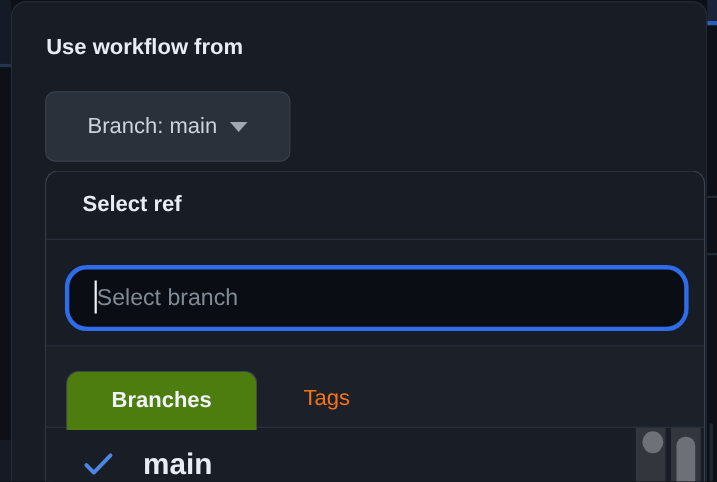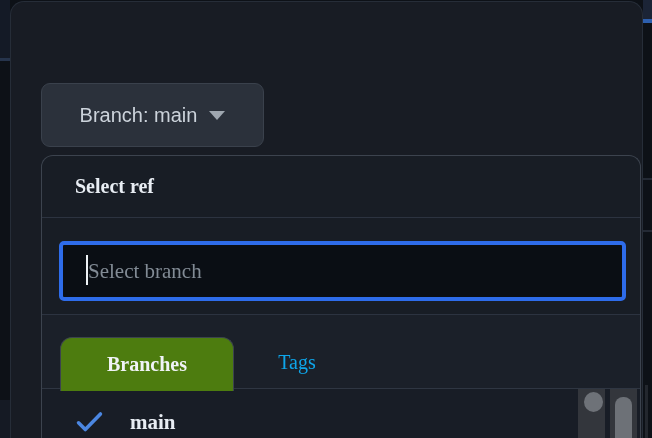--- a/index.html
+++ b/index.html
@@ -39,37 +39,37 @@
   .caret-down {
     width:0; height:0;
     border-left:8px solid transparent; border-right:8px solid transparent;
     border-top:9px solid #9fa7b0;
   }
 
   
   .ref-panel {
     position:absolute; left:41px; top:155px; width:600px; height:283px;
     background:#181d25; border:1px solid #3c434e; border-bottom:none;
-    border-radius:12px 12px 0 0; overflow:hidden;font-family:Liberation Serif, serif;
+    border-radius:12px 12px 0 0; overflow:hidden;
   }
   .ref-header {
     position:absolute; left:0; right:0; top:0; height:62px;
     border-bottom:1px solid #2c3340;
   }
   .ref-title {
     position:absolute; left:33px; top:17px;
     font-size:20px; line-height:26px; font-weight:700; color:#e8edf3;
   }
   .search-section {
     position:absolute; left:0; right:0; top:63px; height:96px;
     border-bottom:1px solid #2c3340;
   }
   .search-input {
     position:absolute; left:17px; top:22px; width:567px; height:60px;
-    background:#0a0e14; border:4px solid #2e6cea; border-radius:5px;
+    background:#0a0e14; border:4px solid #2e6cea; border-radius:20px;
     padding:0 14px 0 25px; font-family:inherit;
     font-size:21px; color:#e6edf3; outline:none;
   }
   .search-input::placeholder { color:#828b95; opacity:1; }
   .text-caret {
     position:absolute; left:44px; top:36px; width:2px; height:30px;
     background:#eef2f6;
   }
   .tab-bar {
     position:absolute; left:0; right:0; top:159px; height:74px;
@@ -78,32 +78,32 @@
   .tab-active {
     position:absolute; left:18px; top:181px; width:174px; height:54px;
     background:#4d7c0f; border:1px solid #3c434e; border-bottom:none;
     border-radius:12px 12px 0 0; z-index:2;
     display:flex; align-items:center; justify-content:center;
     font-size:20px; font-weight:600; color:#f0f3f7; cursor:pointer;
   }
   .tab-inactive {
     position:absolute; left:190px; top:181px; width:130px; height:50px; z-index:2;
     display:flex; align-items:center; justify-content:center;
-    font-size:20px; font-weight:500; color:#0ea5e9; cursor:pointer;
+    font-size:20px; font-weight:500; color:#f97316; cursor:pointer;
   }
   .ref-list {
     position:absolute; left:0; right:0; top:233px; bottom:0;
     background:#181d26; z-index:1;
   }
   .list-item {
     position:absolute; left:0; right:60px; top:12px; height:42px;
     display:flex; align-items:center; cursor:pointer;
   }
   .check-icon { margin-left:34px; width:27px; height:22px; flex:none; }
-  .item-label { margin-left:27px; font-size:21px; font-weight:700; color:#e8edf3; }
+  .item-label { margin-left:27px; font-size:27px; font-weight:700; color:#e8edf3; }
 
   
   .track { position:absolute; top:0; bottom:0; background:#33363c; }
   .track-a { left:536px; width:27px; }
   .track-b { left:568px; width:27px; }
   .thumb-circle {
     position:absolute; left:6px; top:3px; width:19px; height:20px;
     border-radius:50%; background:#6e7278;
   }
   .thumb-bar {
@@ -120,20 +120,21 @@
   <div class="frag frag-left-line"></div>
   <div class="frag frag-left-bottom"></div>
   <div class="frag frag-right-top"></div>
   <div class="frag frag-right-blue"></div>
   <div class="frag frag-right-line1"></div>
   <div class="frag frag-right-line2"></div>
   <div class="frag frag-right-scroll"></div>
 
   <div class="outer-panel"></div>
 
+  <div class="dialog-title">Use workflow from</div>
 
   <div class="branch-button">
     <span>Branch: main</span>
     <span class="caret-down"></span>
   </div>
 
   <div class="ref-panel">
 
     <div class="ref-header">
       <div class="ref-title">Select ref</div>

